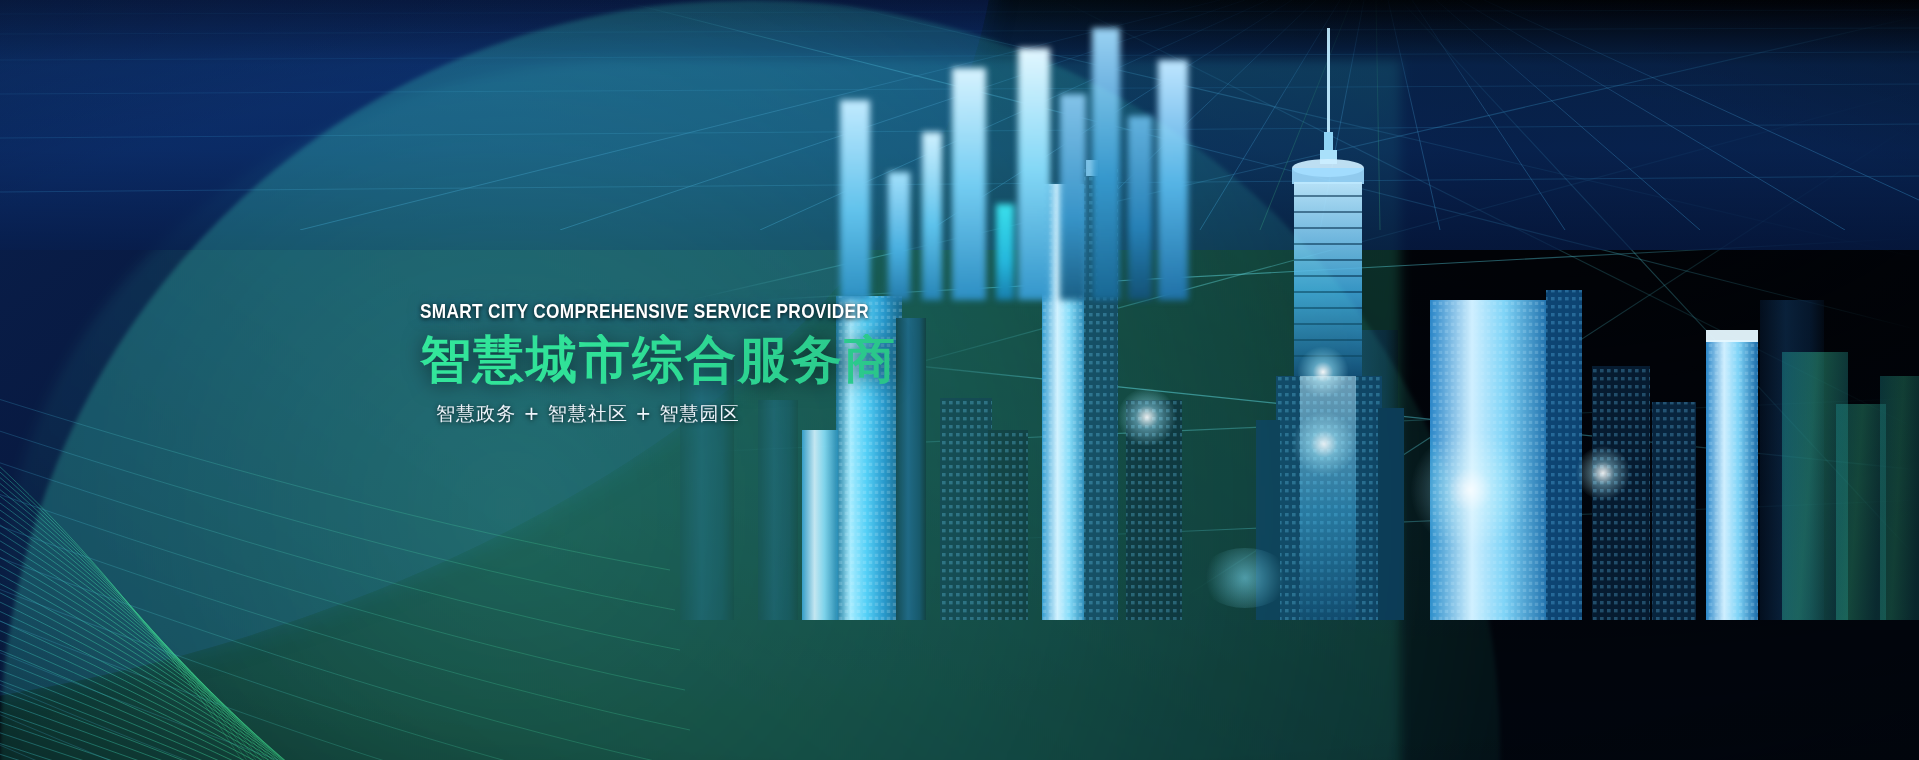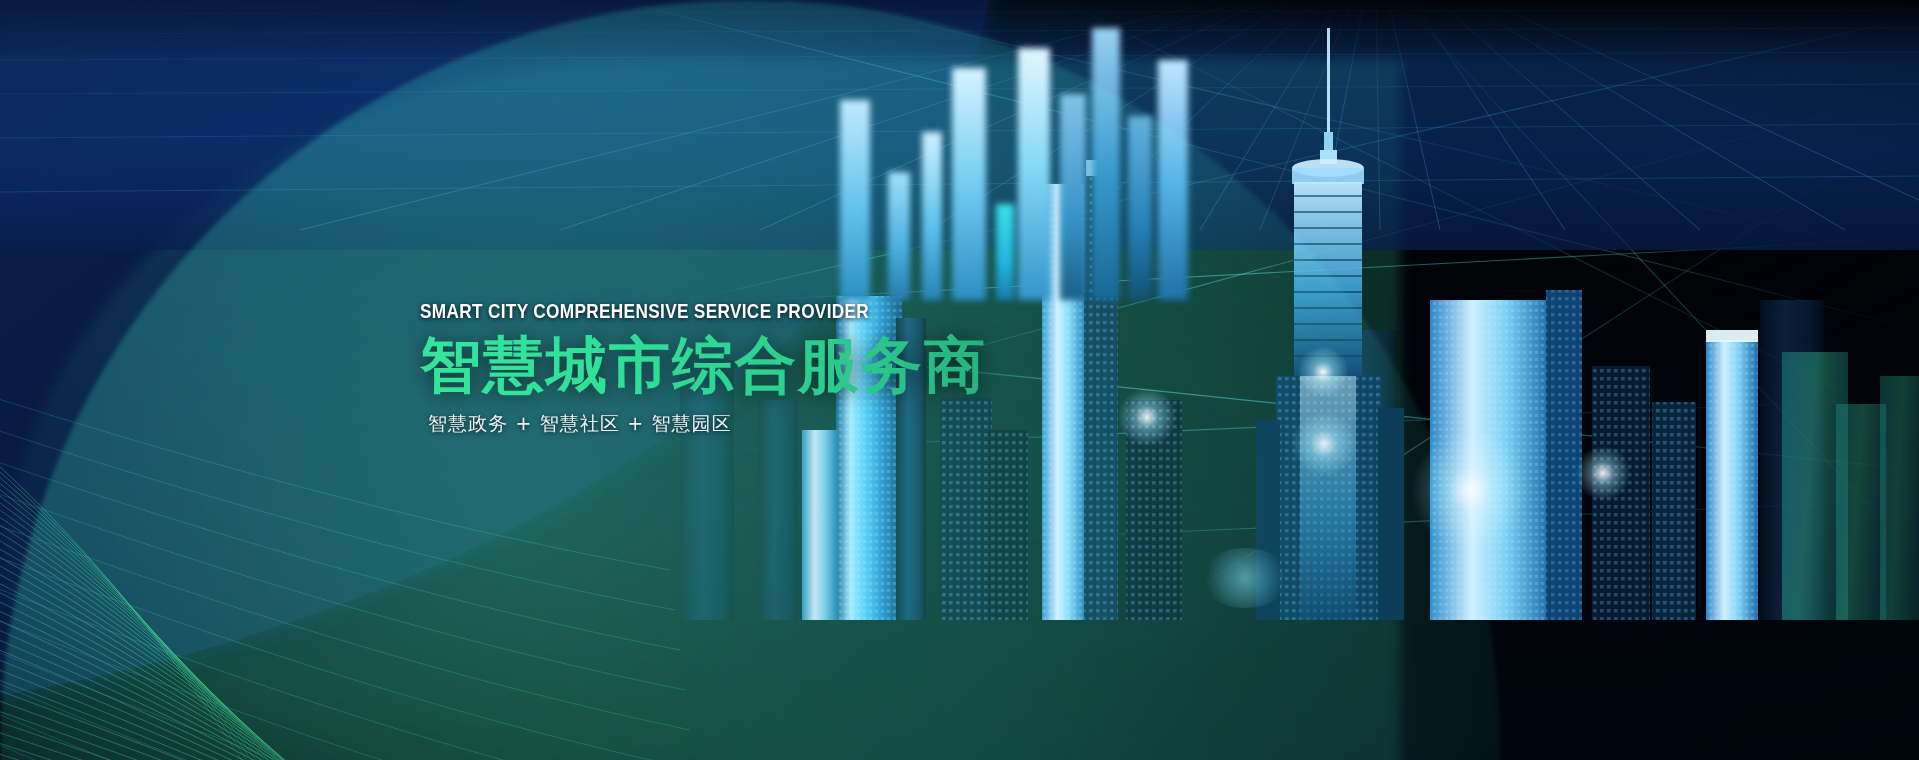--- a/index.html
+++ b/index.html
@@ -101,40 +101,40 @@
     white-space:nowrap;
     transform:scaleX(.82);
     transform-origin:left center;
     text-shadow:0 1px 5px rgba(0,0,0,.85), 0 0 14px rgba(30,90,140,.5);
     margin:0 0 13px 0;
     line-height:1;
   }
   #headline{
     font-family:"DejaVu Sans","Liberation Sans",sans-serif;
     font-weight:700;
-    font-size:61px;
+    font-size:51px;
     line-height:1.02;
     letter-spacing:2px;
     margin:0 0 16px 0;
     white-space:nowrap;
     background:linear-gradient(100deg,#33e69b 0%,#2fe097 26%,#2bc98c 58%,#22a878 82%,#1d9c72 100%);
     -webkit-background-clip:text;
     background-clip:text;
     color:transparent;
     -webkit-text-fill-color:transparent;
     filter:drop-shadow(0 2px 10px rgba(0,0,0,.55));
   }
   #tagline{
     font-family:"DejaVu Sans","Liberation Sans",sans-serif;
     font-weight:400;
     font-size:19px;
     letter-spacing:1.1px;
     color:#eef4fb;
     white-space:nowrap;
-    margin:8px;
+    margin:16px;
     line-height:1.2;
     text-shadow:0 1px 5px rgba(0,0,0,.8);
   }
 </style>
 </head>
 <body>
 
 <div id="banner">
 
   <div class="layer" id="sky-base"></div>

